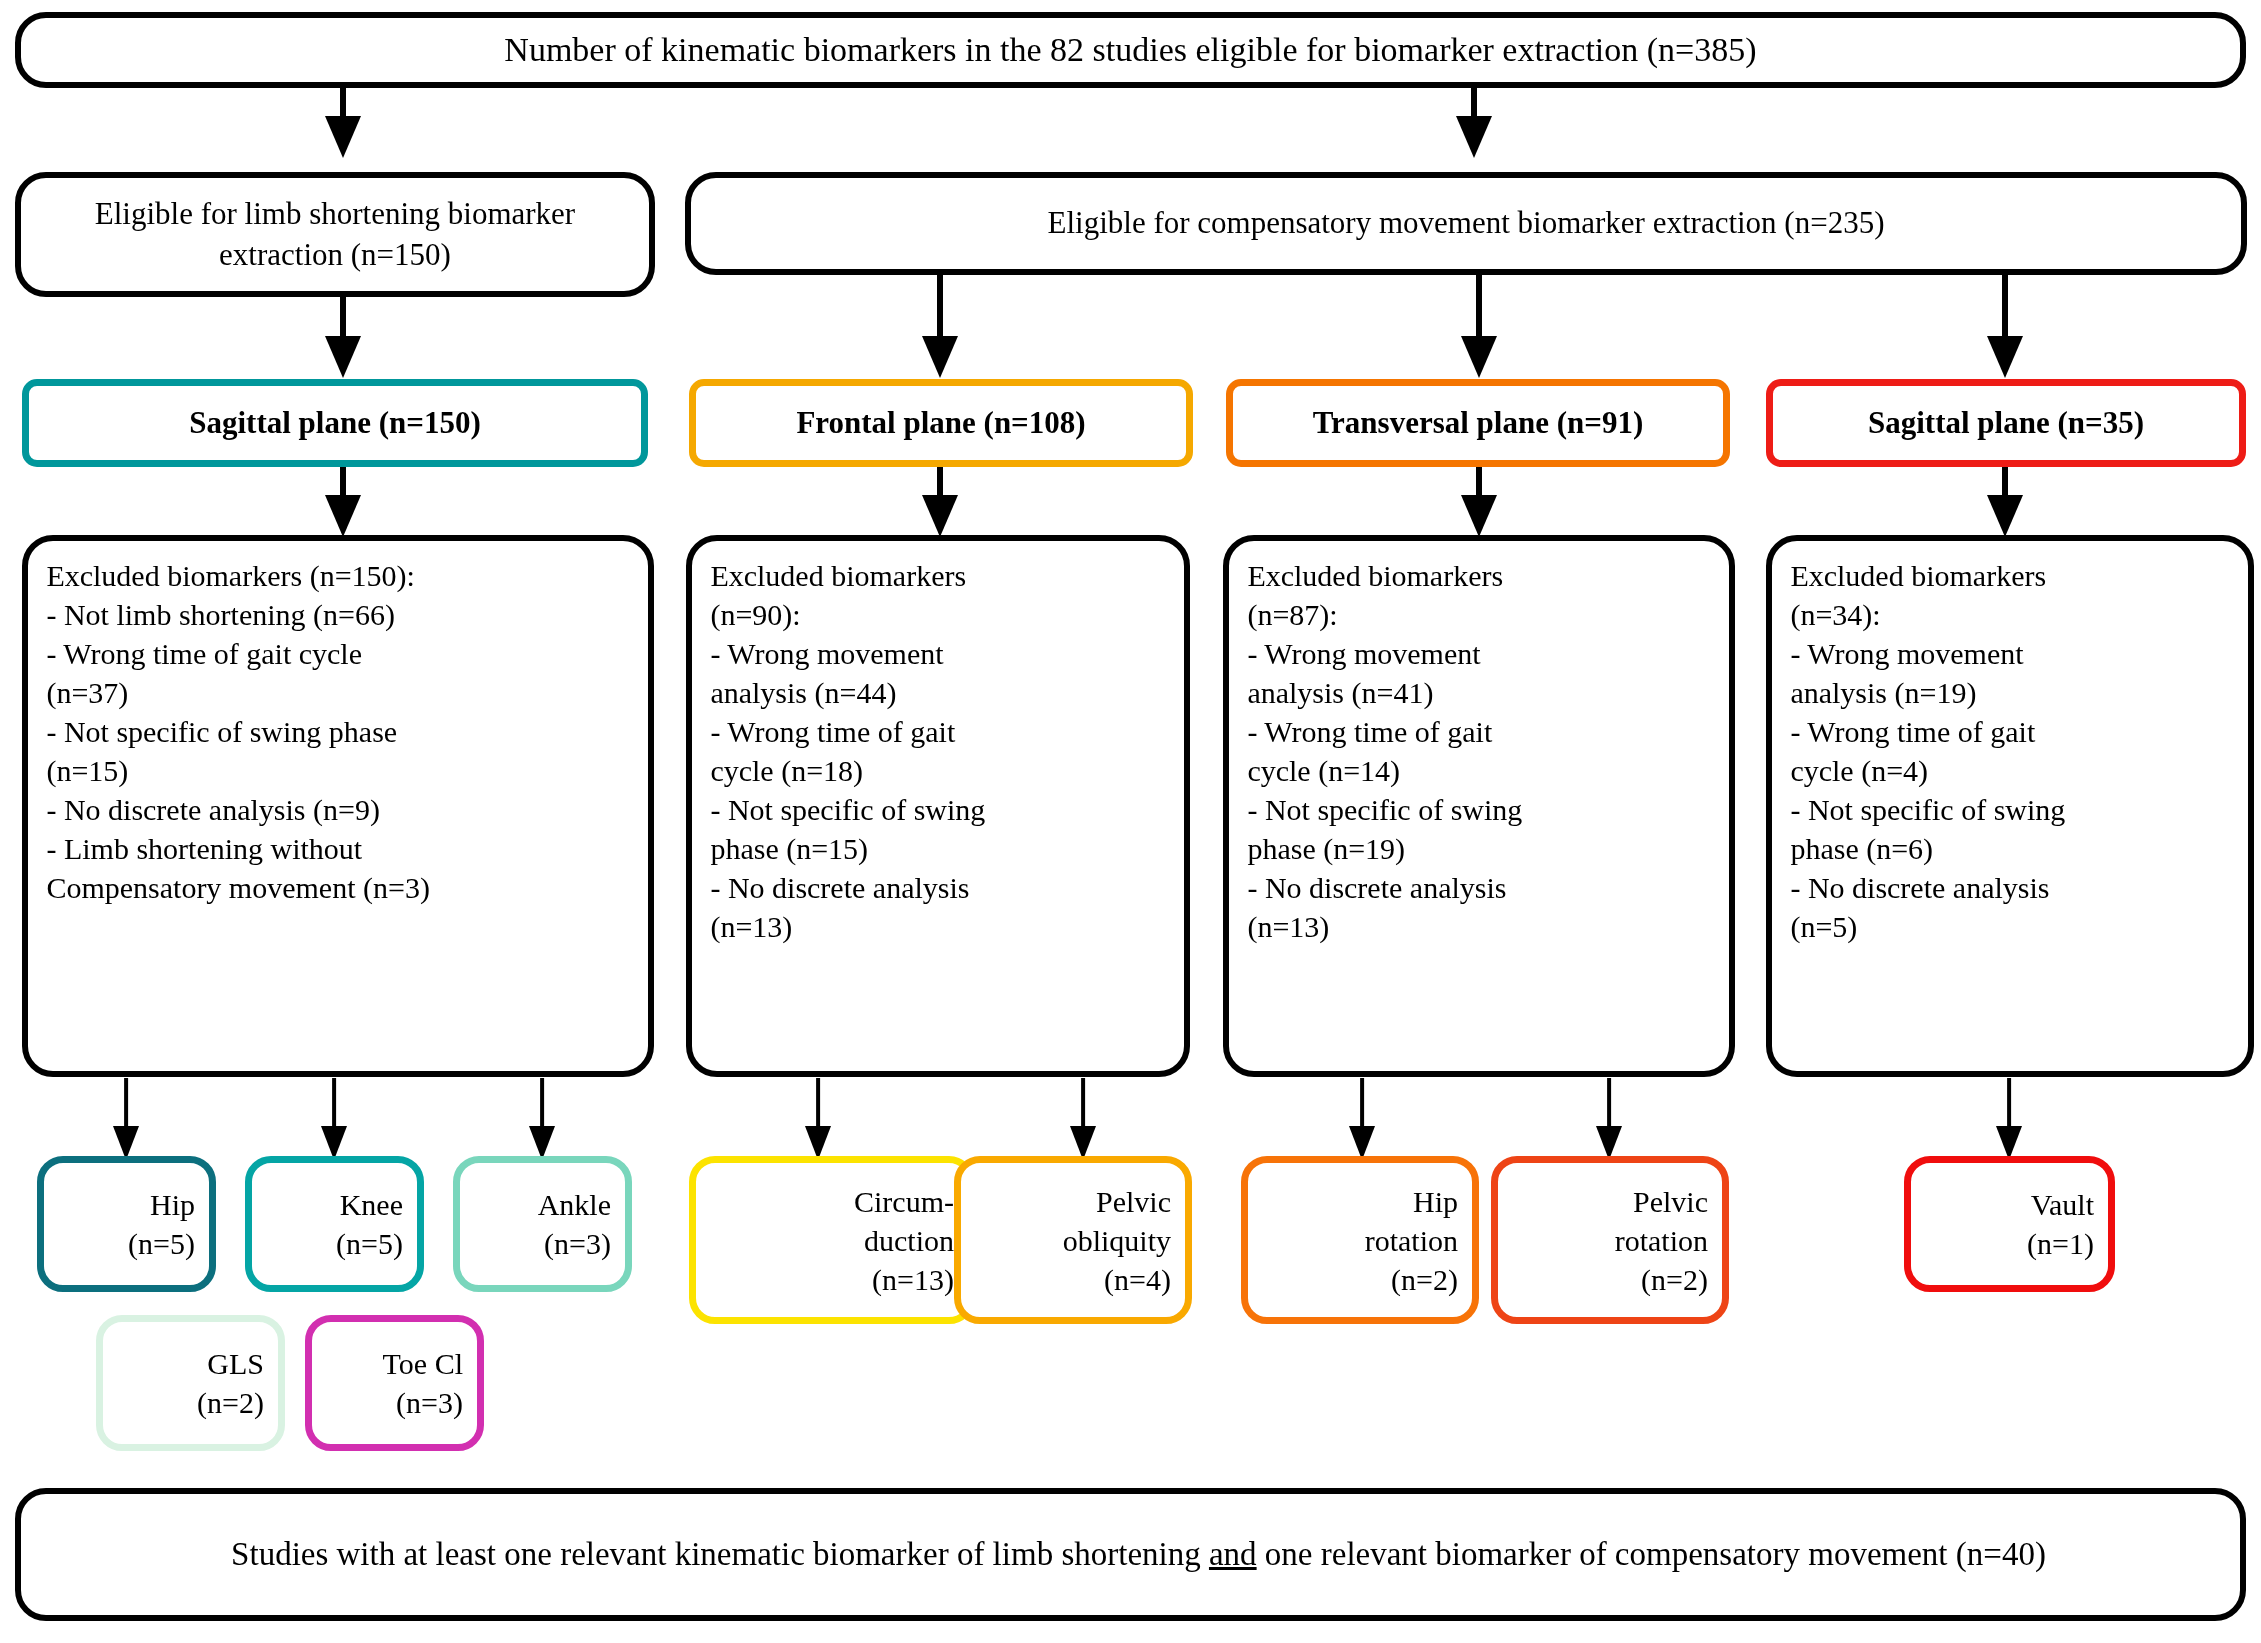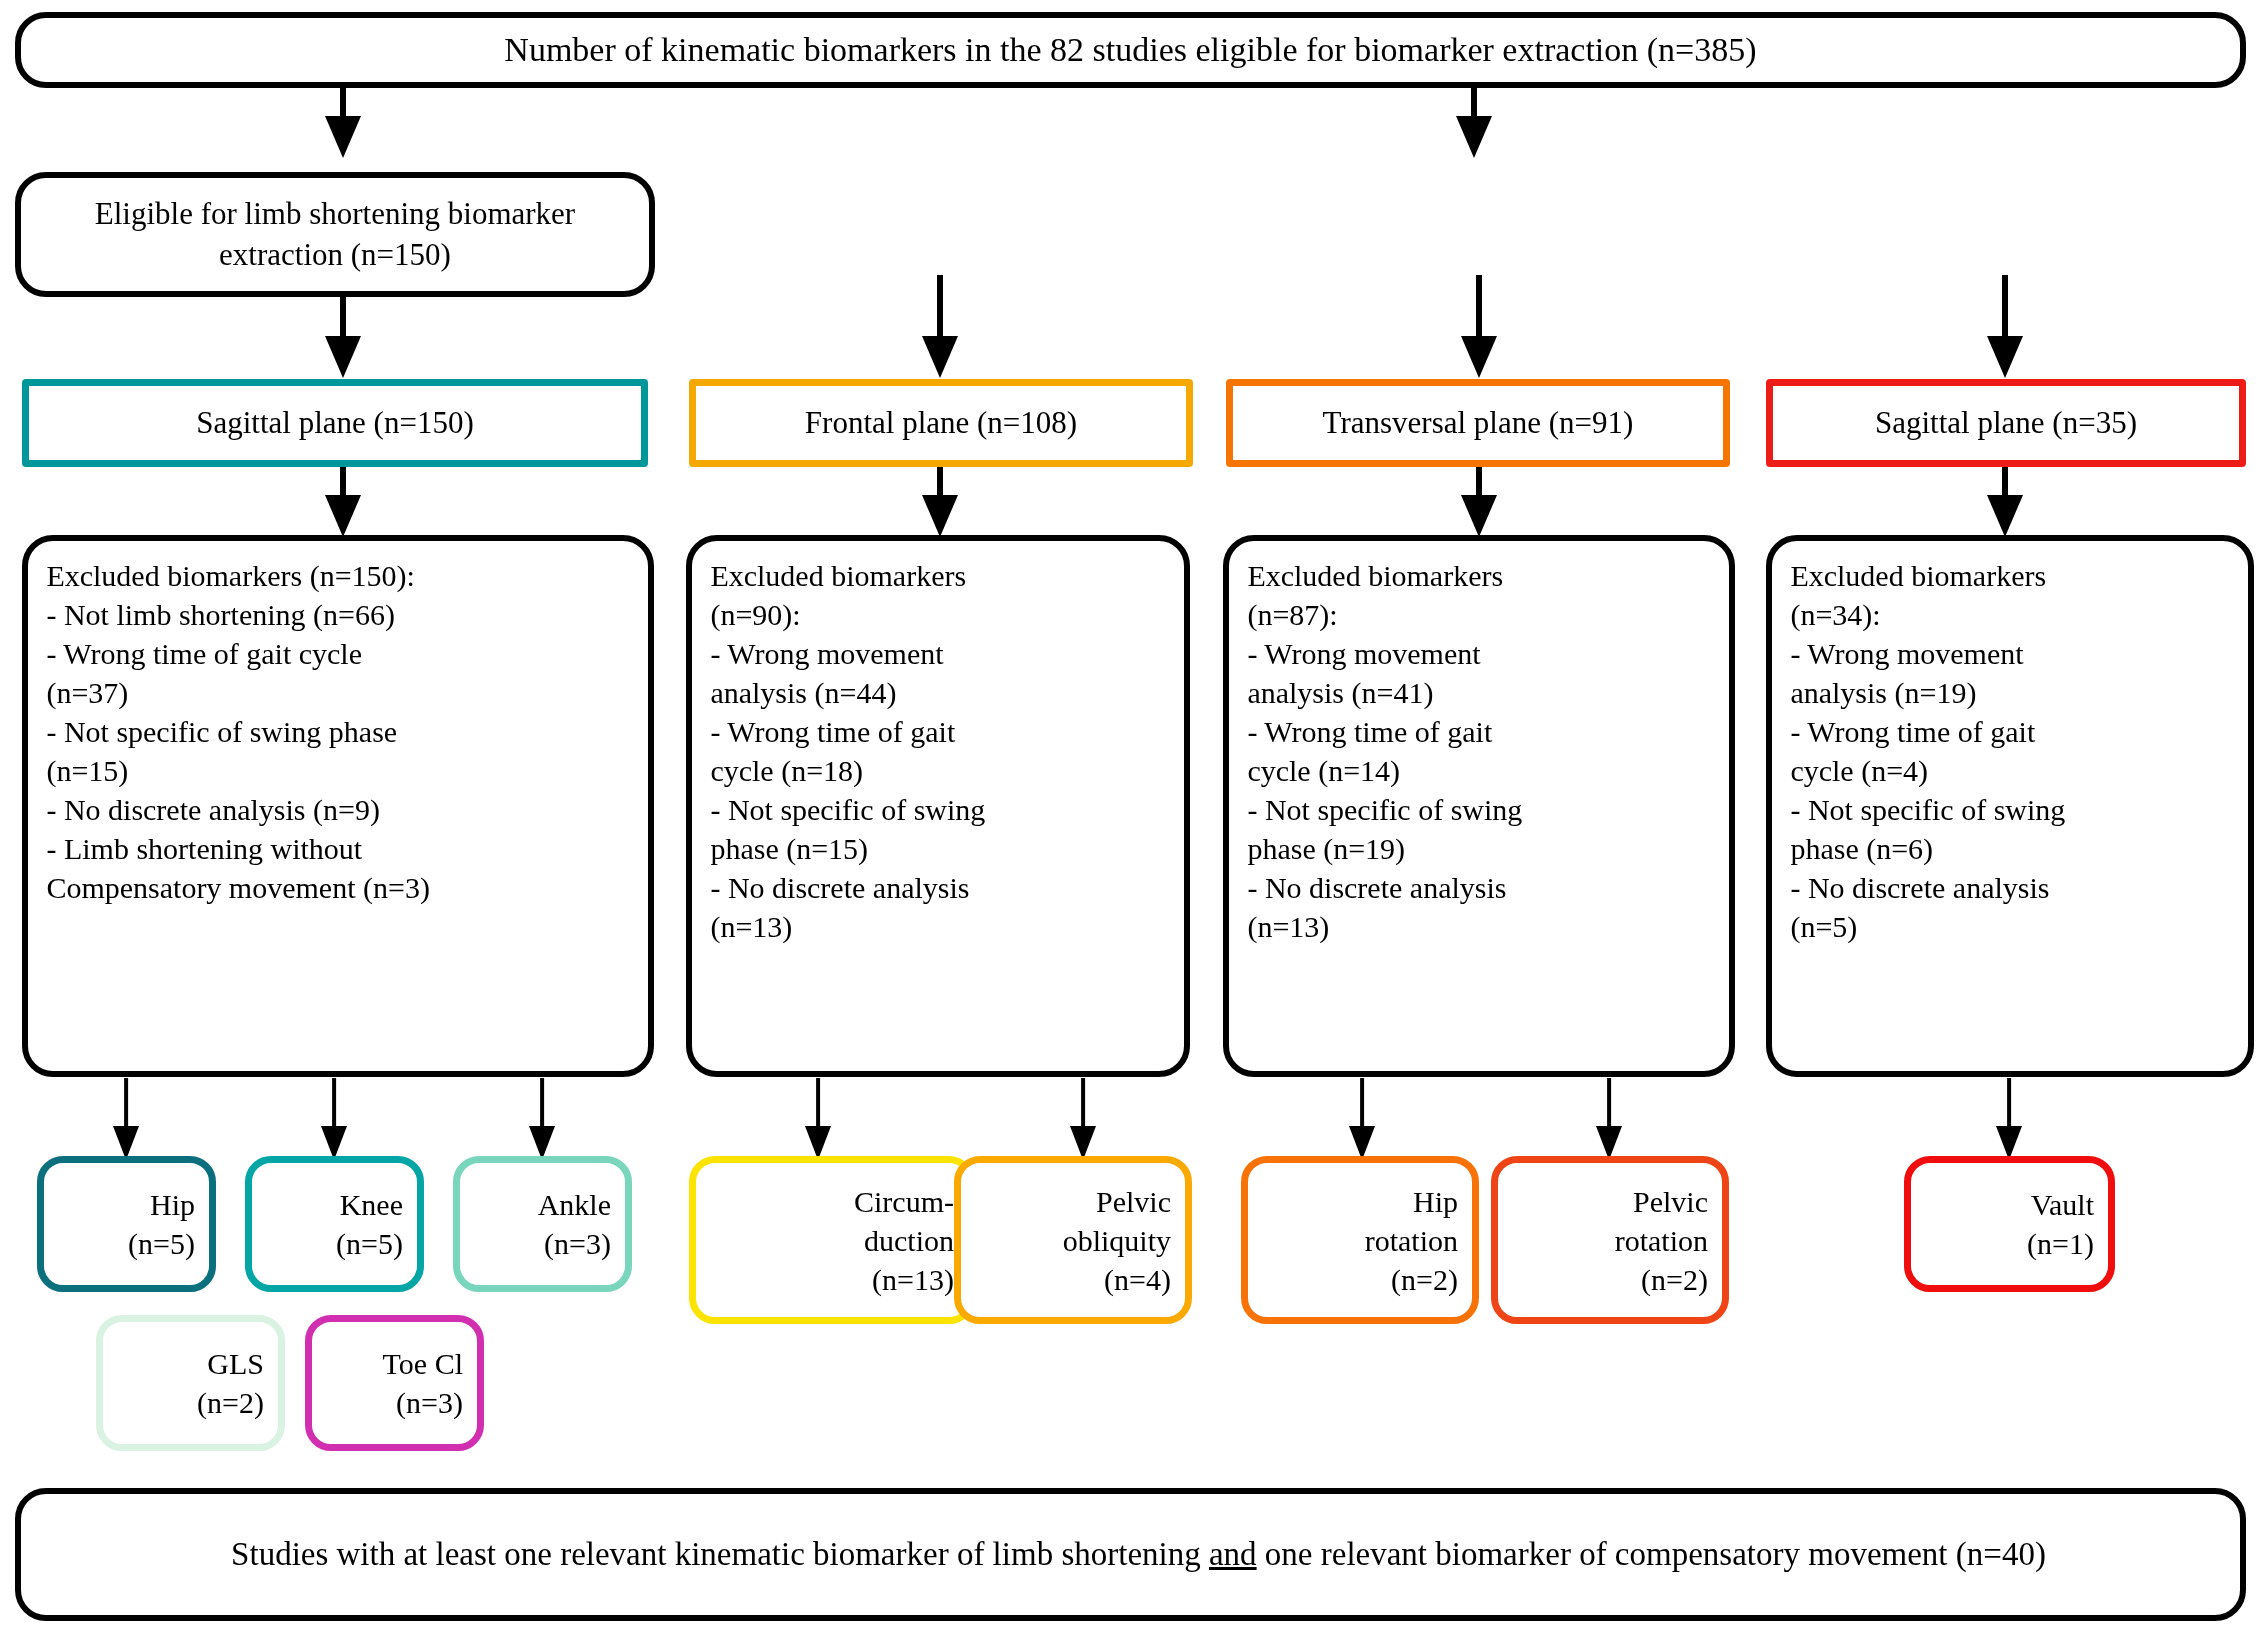--- a/index.html
+++ b/index.html
@@ -29,21 +29,22 @@
     text-align: center;
     line-height: 1.30;
   }
   .box.black {
     border-color: #000000;
     border-width: 6px;
     border-radius: 31px;
   }
   .box.colored {
     border-width: 7px;
-    border-radius: 4px;
+    border-radius: 15px;
+    font-weight: bold;
   }
   .box.excl {
     border-color: #000000;
     border-width: 6px;
     border-radius: 31px;
     align-items: flex-start;
     justify-content: flex-start;
     text-align: left;
   }
   .box.leaf {
@@ -114,20 +115,23 @@
   </div>
   <div class="arrow thick" style="left:1474px; top:88px; height:66px;">
     <div class="stem" style="height:30px;"></div>
     <div class="head" style="top:28px;"></div>
   </div>
 
   <div class="box black f-sub" style="left:15px; top:172px; width:640px; height:125px;">
     <span class="txt">Eligible for limb shortening biomarker extraction (n=150)</span>
   </div>
 
+  <div class="box black f-sub" style="left:685px; top:172px; width:1562px; height:103px;">
+    <span class="txt">Eligible for compensatory movement biomarker extraction (n=235)</span>
+  </div>
 
   <div class="arrow thick" style="left:343px; top:297px; height:79px;">
     <div class="stem" style="height:43px;"></div>
     <div class="head" style="top:39px;"></div>
   </div>
   <div class="arrow thick" style="left:940px; top:275px; height:101px;">
     <div class="stem" style="height:65px;"></div>
     <div class="head" style="top:61px;"></div>
   </div>
   <div class="arrow thick" style="left:1479px; top:275px; height:101px;">

